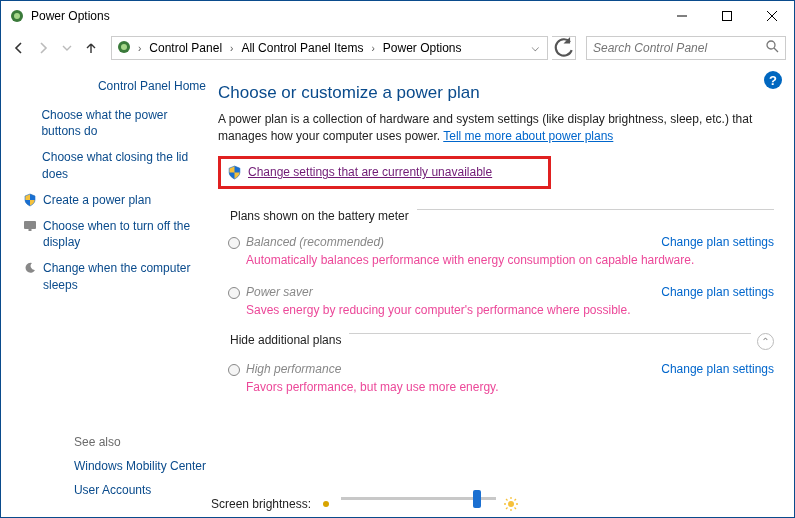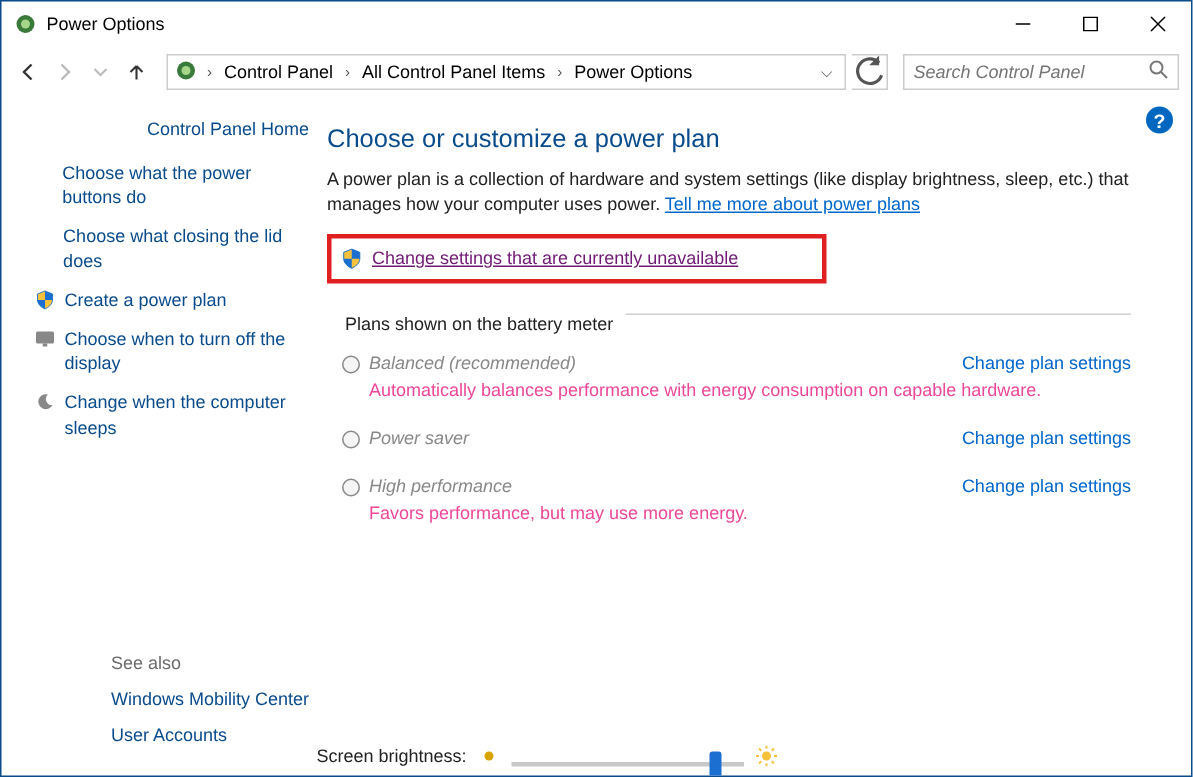--- a/index.html
+++ b/index.html
@@ -15,61 +15,61 @@
 
   .addrbar { height: 34px; display: flex; align-items: center; padding: 0 8px; gap: 4px; }
   .navarrow { width: 20px; height: 20px; display: flex; align-items: center; justify-content: center; }
   .navarrow svg { width: 14px; height: 14px; }
   .addrbox { flex: 1; height: 24px; border: 1px solid #ccc; display: flex; align-items: center; padding: 0 4px; gap: 4px; margin-left: 6px; }
   .addrbox .cp-icon svg { width: 16px; height: 16px; }
   .crumb { color: #000; font-size: 12px; padding: 0 2px; }
   .crumb-sep { color: #555; font-size: 10px; padding: 0 2px; }
   .addr-drop { margin-left: auto; color: #555; font-size: 10px; padding: 0 4px; }
   .refresh { width: 24px; height: 24px; border: 1px solid #ccc; border-left: none; display: flex; align-items: center; justify-content: center; }
-  .searchbox { width: 184px; height: 24px; border: 1px solid #ccc; display: flex; align-items: center; padding: 0 6px; margin-left: 6px; }
+  .searchbox { width: 200px; height: 24px; border: 1px solid #ccc; display: flex; align-items: center; padding: 0 6px; margin-left: 6px; }
   .searchbox input { border: none; outline: none; flex: 1; font-size: 12px; color: #777; font-style: italic; }
   .search-icon svg { width: 13px; height: 13px; }
 
   .help-badge { position: absolute; top: 70px; right: 12px; width: 18px; height: 18px; border-radius: 50%; background: #0067c0; color: #fff; font-size: 13px; font-weight: bold; display: flex; align-items: center; justify-content: center; }
 
   .body { display: flex; height: calc(100% - 64px); }
   .sidebar { width: 215px; padding: 14px 10px 10px 22px; display: flex; flex-direction: column; align-items: flex-end; }
   .sidebar .home { color: #0a4b8c; font-size: 12px; margin-bottom: 14px; }
   .side-list { list-style: none; }
   .side-list li { margin-bottom: 10px; display: flex; align-items: flex-start; gap: 6px; }
   .side-list li .side-icon { width: 14px; display: flex; justify-content: center; padding-top: 1px; }
   .side-list li .side-icon svg { width: 14px; height: 14px; }
   .side-list a { color: #0a4b8c; font-size: 12px; line-height: 1.35; }
   .seealso { margin-top: auto; }
   .seealso-head { color: #6b6b6b; font-size: 12px; margin-bottom: 10px; }
   .seealso-list { list-style: none; }
   .seealso-list li { margin-bottom: 10px; }
   .seealso-list a { color: #0a4b8c; font-size: 12px; }
 
-  .content { flex: 1; padding: 18px 40px 8px 2px; position: relative; }
+  .content { flex: 1; padding: 18px 20px 8px 2px; position: relative; }
   .content h1 { color: #0a4b8c; font-weight: normal; font-size: 17px; margin-bottom: 8px; }
   .desc { font-size: 12px; color: #222; line-height: 1.45; margin-bottom: 4px; }
   .desc .learn { color: #0066cc; text-decoration: underline; }
 
   .unlock-box { border: 3px solid #e02020; display: inline-flex; align-items: center; padding: 6px 56px 6px 6px; margin-top: 6px; margin-bottom: 14px; gap: 6px; }
   .shield-icon svg { width: 15px; height: 15px; display: block; }
   .unlock-box a { color: #701a75; font-size: 12px; text-decoration: underline; }
 
   .section-head { font-size: 12px; color: #222; margin: 6px 0 4px 12px; display: flex; }
   .section-head .line { flex: 1; height: 1px; background: #d0d0d0; margin-left: 8px; }
   .expand-circle { width: 17px; height: 17px; border: 1px solid #bbb; border-radius: 50%; display: flex; align-items: center; justify-content: center; margin-left: 6px; font-size: 10px; color: #888; }
 
   .plan { position: relative; padding: 8px 0 10px 28px; }
   .plan .radio { position: absolute; left: 10px; top: 10px; width: 12px; height: 12px; border: 1px solid #888; border-radius: 50%; background: #f5f5f5; }
   .plan .plan-name { font-size: 12px; color: #222; }
   .plan.disabled .plan-name { color: #888; font-style: italic; }
   .plan .plan-desc { font-size: 12px; color: #ec4899; margin-top: 4px; padding-left: 0; }
   .plan .change { position: absolute; right: 0; top: 8px; color: #0066cc; font-size: 12px; }
 
-  .brightness { position: absolute; bottom: 6px; left: 210px; right: 24px; display: flex; align-items: flex-end; gap: 8px; font-size: 12px; color: #222; }
+  .brightness { position: absolute; bottom: 6px; left: 210px; right: 24px; display: flex; align-items: flex-start; gap: 8px; font-size: 12px; color: #222; }
   .slider-track { position: relative; width: 155px; height: 3px; background: #c8c8c8; }
   .slider-thumb { position: absolute; top: -7px; width: 8px; height: 18px; background: #1a6fd1; border-radius: 2px; }
   .sun-lo svg, .sun-hi svg { width: 14px; height: 14px; display: block; }
 </style>
 </head>
 <body>
 
 <div class="titlebar">
   <span class="app-icon">
     <svg viewBox="0 0 16 16">
@@ -228,22 +228,28 @@
       <span class="radio"></span>
       <a href="#" class="change">Change plan settings</a>
       <div class="plan-name">Balanced (recommended)</div>
       <div class="plan-desc">Automatically balances performance with energy consumption on capable hardware.</div>
     </div>
 
     <div class="plan disabled">
       <span class="radio"></span>
       <a href="#" class="change">Change plan settings</a>
       <div class="plan-name">Power saver</div>
-    </div>
-
+      <div class="plan-desc">Saves energy by reducing your computer's performance where possible.</div>
+    </div>
+
+    <div class="section-head">
+      <span>Hide additional plans</span>
+        <span class="line"></span>
+      <span class="expand-circle">⌃</span>
+    </div>
 
     <div class="plan disabled">
       <span class="radio"></span>
       <a href="#" class="change">Change plan settings</a>
       <div class="plan-name">High performance</div>
       <div class="plan-desc">Favors performance, but may use more energy.</div>
     </div>
 
   </div>
 </div>

